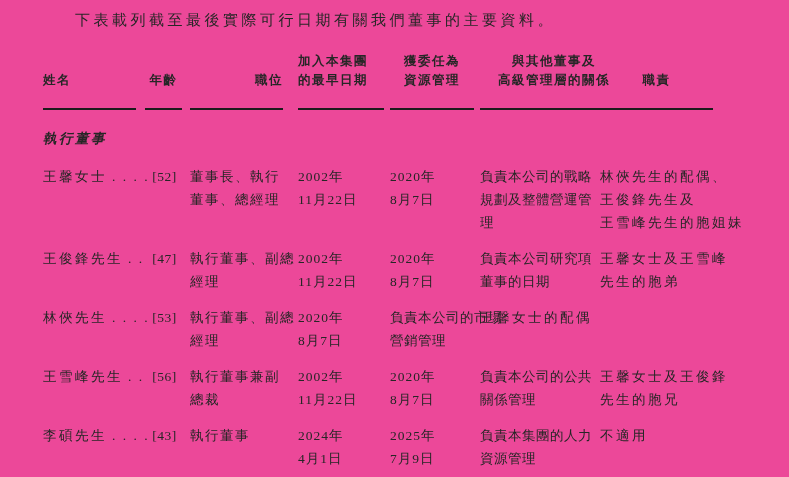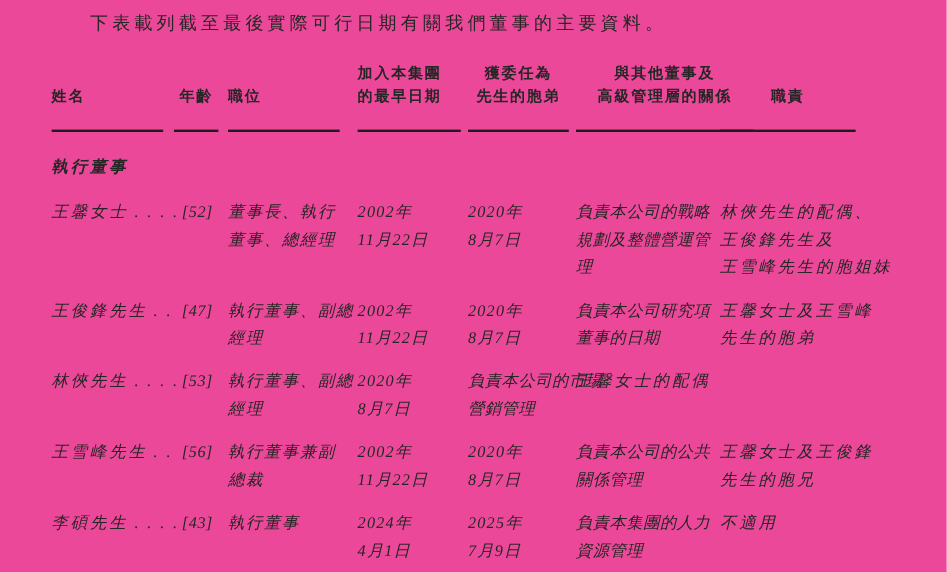--- a/index.html
+++ b/index.html
@@ -44,35 +44,35 @@
     border-bottom: 2px solid #1c1c1c;
     padding-bottom: 18px;
     font-weight: bold;
     font-size: 12.5px;
     letter-spacing: 1.5px;
     line-height: 19px;
     white-space: pre;
   }
   .w-name { width: 93px; }
   .w-age { width: 37px; text-align: center; }
-  .w-pos { width: 93px; text-align: left; }
+  .w-pos { width: 93px; text-align: right; }
   .w-join { width: 86px; }
   .w-appt { width: 84px; text-align: center; }
   .w-duty { width: 113px; text-align: center; }
   .w-rel { width: 148px; text-align: center; }
   
   .section {
     font-weight: bold;
     font-style: italic;
     font-size: 13.5px;
     letter-spacing: 2.5px;
     margin: 20px 0 17px 0;
   }
   
-  .trow { margin-bottom: 13px; font-style: italic; }
+  .trow { margin-bottom: 13px; }
   .cell {
     font-size: 13.5px;
     line-height: 23px;
     white-space: pre;
   }
   .cell.c-name { letter-spacing: 2.5px; }
   .cell.c-name .dots { letter-spacing: 2px; margin-left: 5px; }
   .cell.c-age { text-align: center; letter-spacing: 0.5px; }
   .cell.c-pos { letter-spacing: 1.5px; }
   .cell.c-date { letter-spacing: 1px; }
@@ -97,21 +97,21 @@
         </div>
       <div class="hcell">
           <div class="hinner w-pos">職位</div>
         </div>
       <div class="hcell">
           <div class="hinner w-join">加入本集團
 的最早日期</div>
         </div>
       <div class="hcell">
           <div class="hinner w-appt">獲委任為
-先生的胞弟</div>
+資源管理</div>
         </div>
       <div class="hcell">
           <div class="hinner w-rel">與其他董事及
 高級管理層的關係</div>
         </div>
       <div class="hcell">
           <div class="hinner w-duty">職責</div>
         </div>
     </div>
 

